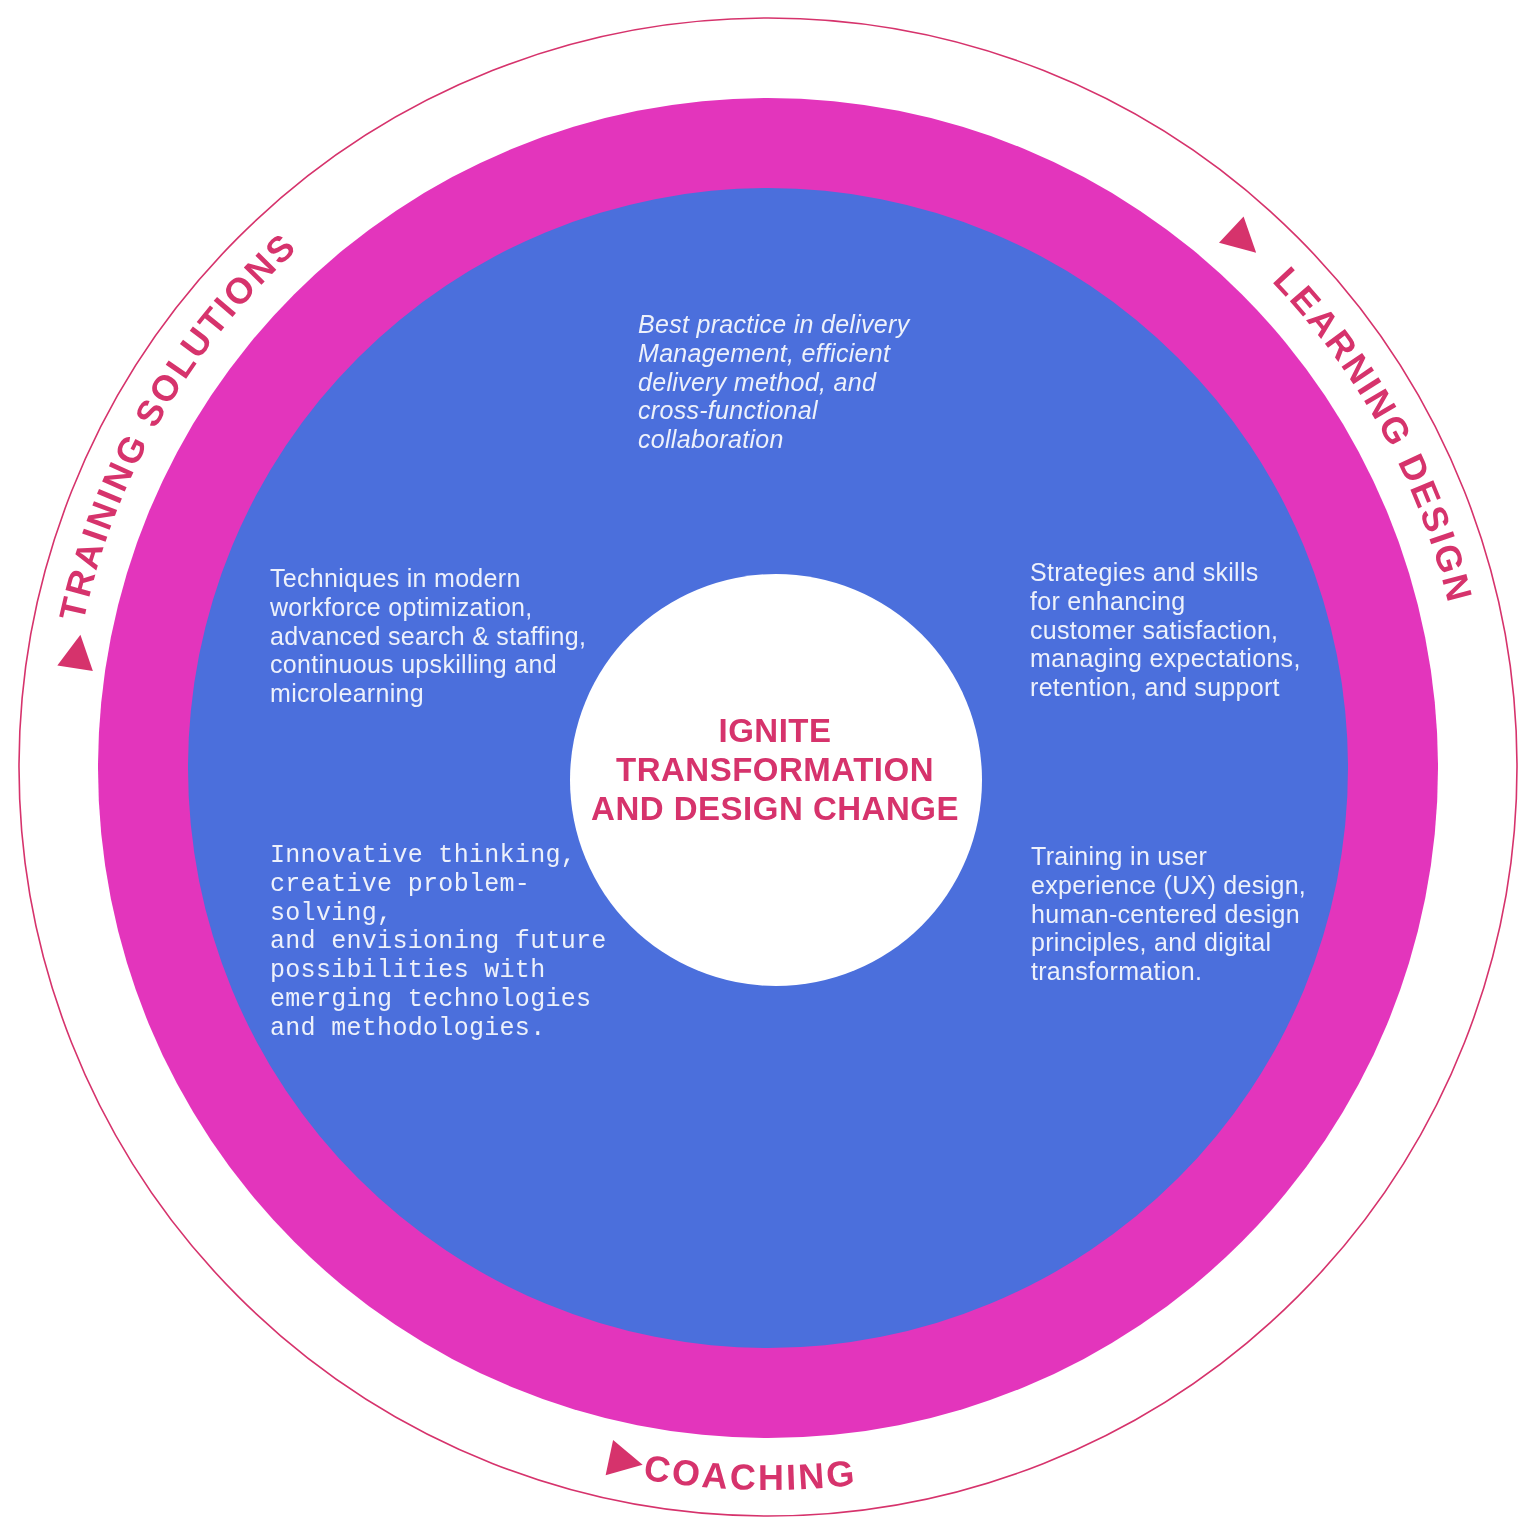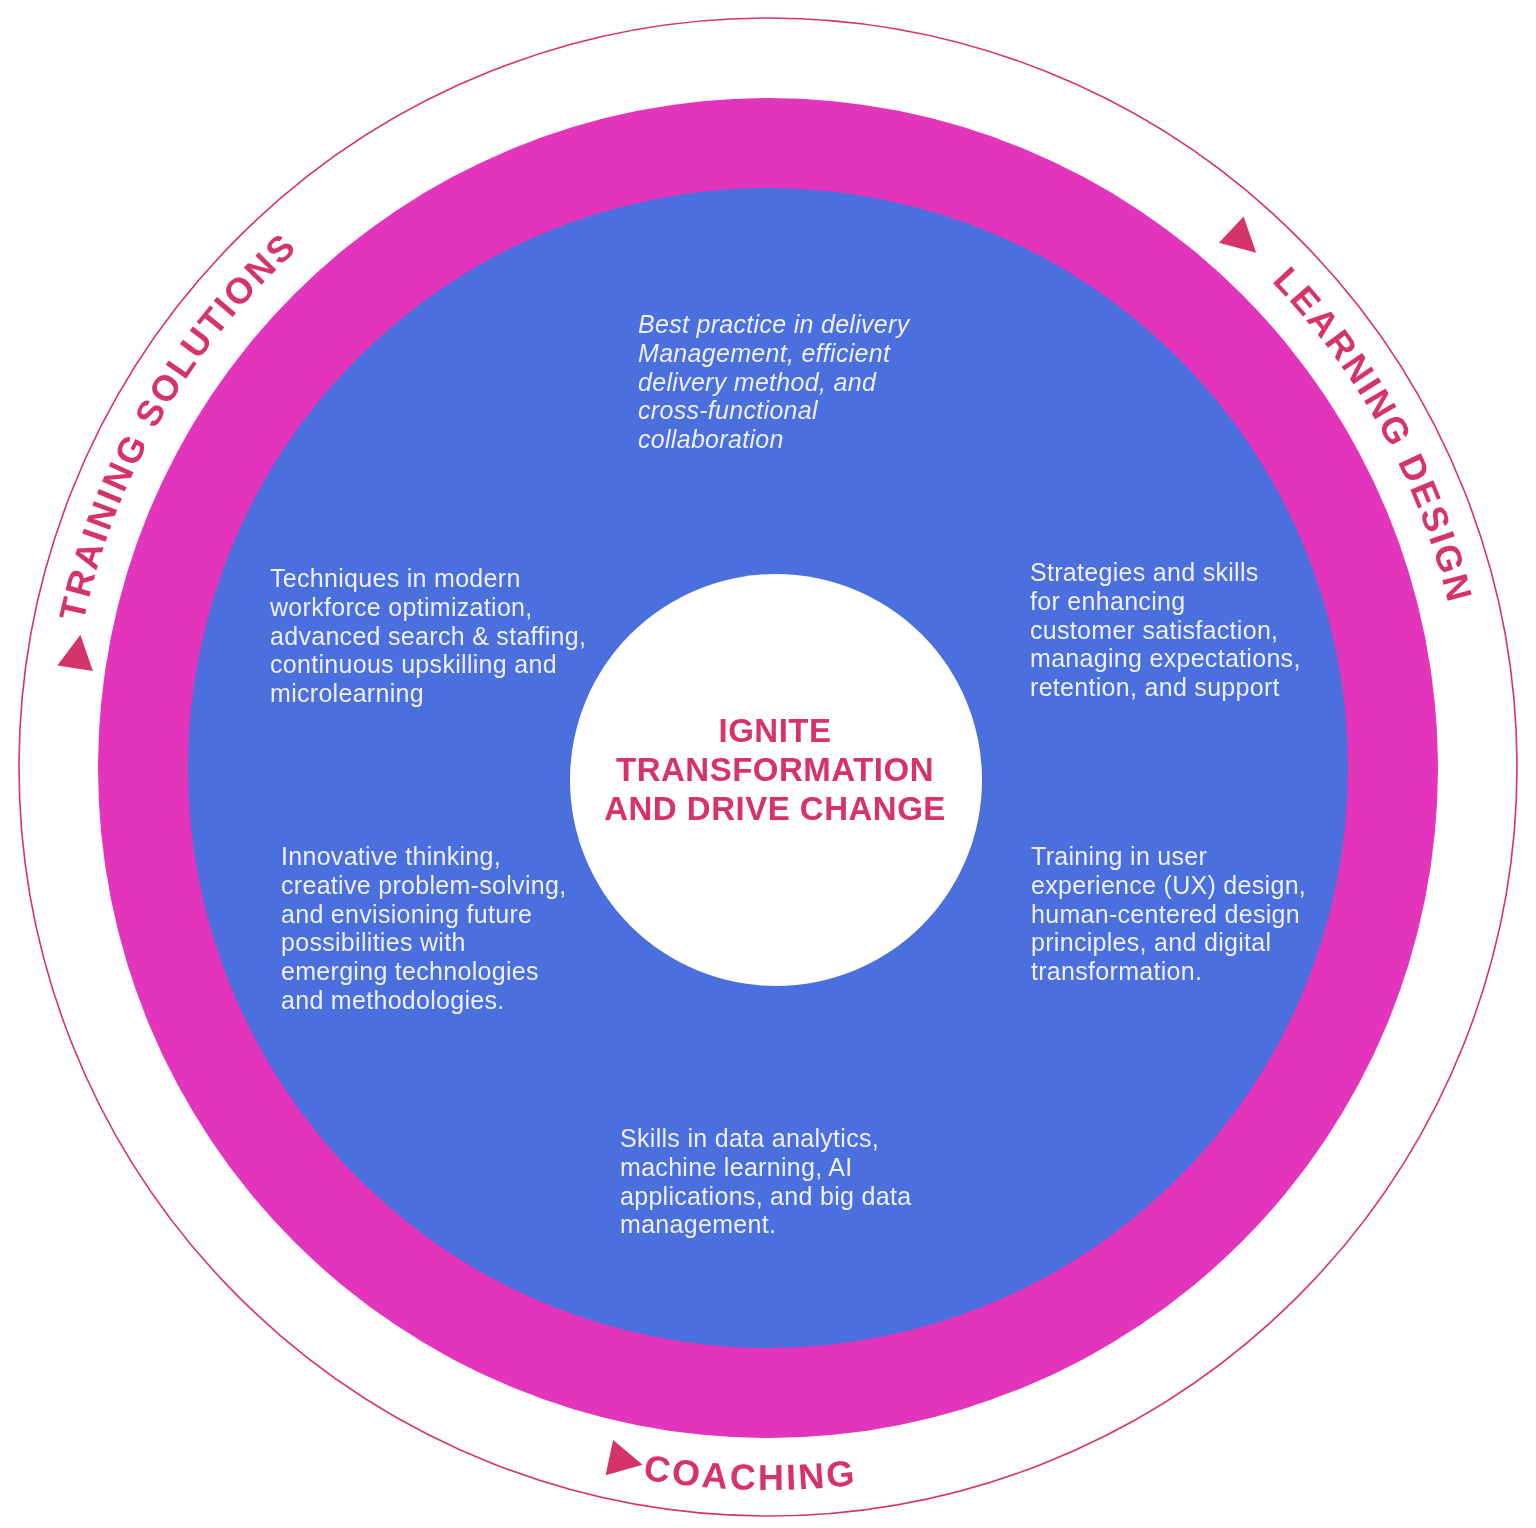--- a/index.html
+++ b/index.html
@@ -38,21 +38,21 @@
     color:var(--text-on-blue);
     font-size:25px;
     line-height:1.15;
     letter-spacing:0.3px;
     white-space:pre-line;
     text-align:left;
   }
   .seg-top{left:638px;top:310px;width:320px;font-style:italic;}
   .seg-left-upper{left:270px;top:556px;width:360px;margin-top:8px;}
   .seg-right-upper{left:1030px;top:558px;width:330px;}
-  .seg-left-lower{left:281px;top:842px;width:340px;}
+  .seg-left-lower{left:270px;top:842px;width:340px;font-family:Liberation Mono, monospace;}
   .seg-right-lower{left:1031px;top:842px;width:330px;}
   .seg-bottom{left:620px;top:1124px;width:340px;}
 
   .center-title{
     position:absolute;
     left:565px;top:712px;width:420px;
     color:var(--crimson-accent);
     font-weight:bold;
     font-size:33px;
     line-height:1.18;
@@ -121,22 +121,18 @@
 possibilities with
 emerging technologies
 and methodologies.</div>
 
   <div class="seg-text seg-right-lower">Training in user
 experience (UX) design,
 human-centered design
 principles, and digital
 transformation.</div>
 
-  <div class="seg-text seg-bottom">Skills in data analytics,
-machine learning, AI
-applications, and big data
-management.</div>
 
   <div class="center-title">IGNITE
 TRANSFORMATION
-AND DRIVE CHANGE</div>
+AND DESIGN CHANGE</div>
 
 </div>
 
 </body></html>

